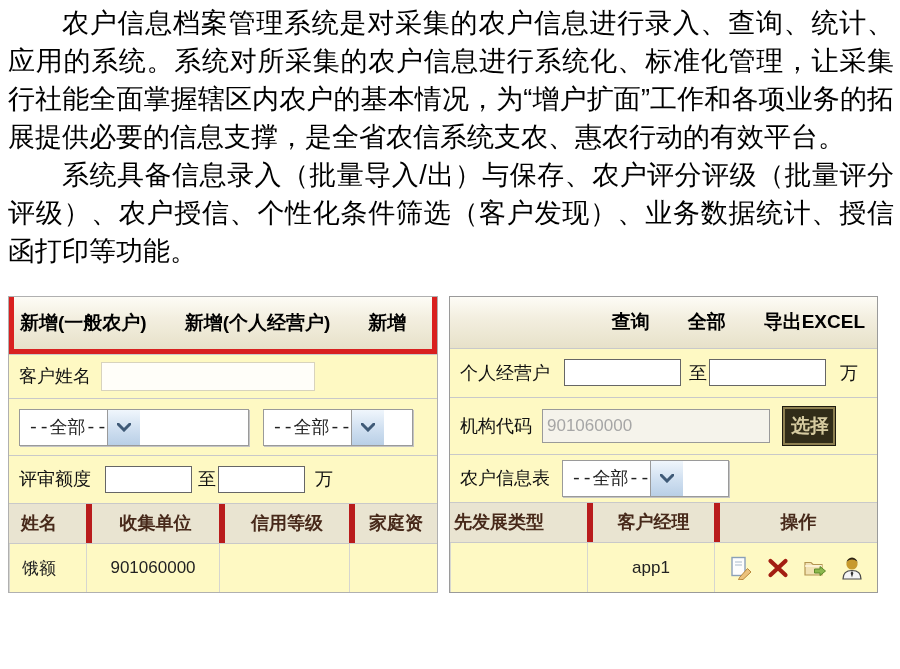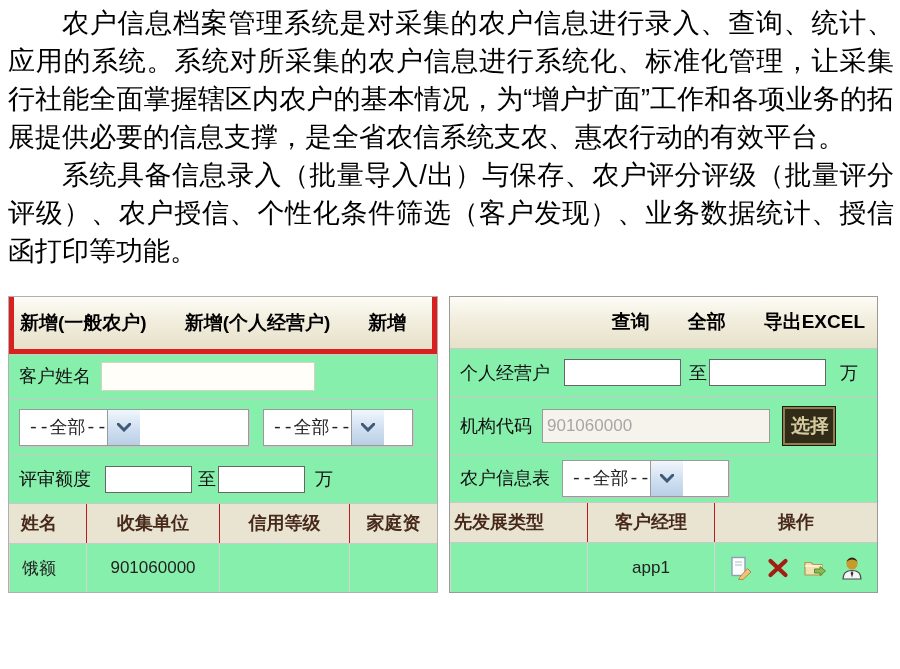--- a/index.html
+++ b/index.html
@@ -11,21 +11,21 @@
          font-weight:normal;font-size:27px;line-height:38px;text-align:justify;}
   .intro p{margin:0;text-indent:2em;}
 
   
   .panel{position:absolute;top:296px;height:297px;background:#fff;
          border:1px solid #9a9a9a;box-sizing:border-box;display:flex;flex-direction:column;}
   .panel-left{left:8px;width:430px;border-color:#b0b0b0;}
   .panel-right{left:449px;width:429px;}
 
   .row{box-sizing:border-box;border-top:1px solid #c9c9c9;display:flex;align-items:center;
-       background:#86efac;overflow:hidden;white-space:nowrap;}
+       background:#fef9c3;overflow:hidden;white-space:nowrap;}
   .row:first-child{border-top:none;}
 
   
   .toolbar{background:linear-gradient(#fdfcf6 0%,#f3efe0 40%,#e7e1c9 100%);
            font-weight:bold;font-size:19px;color:#000;}
   .toolbar .tbtn{cursor:pointer;}
   .tb-left{height:57px;border:5px solid #d9201f;gap:38px;padding-left:6px;}
   .tb-right{height:51px;justify-content:flex-end;gap:38px;padding-right:12px;}
 
   .lbl{font-size:18px;color:#111;}
@@ -48,21 +48,21 @@
   
   .btn-dark{box-sizing:border-box;height:40px;min-width:54px;margin-left:12px;
             background:#312c18;color:#d6cba0;font-size:19px;font-weight:bold;
             border:1px solid #1d1a0e;box-shadow:inset 0 0 0 2px #8d7f50;
             display:flex;align-items:center;justify-content:center;cursor:pointer;
             font-family:inherit;padding-left:8px;}
 
   
   .thead{background:#e9e4d1;font-weight:bold;font-size:18px;color:#47291a;}
   .tcell{box-sizing:border-box;height:100%;display:flex;align-items:center;
-         border-left:1px solid #b91c1c;overflow:hidden;}
+         border-left:6px solid #b91c1c;overflow:hidden;}
   .tcell:first-child{border-left:none;}
   .trow .tcell{border-left:1px solid #d6d6d0;font-size:17px;color:#222;font-weight:normal;}
   .c-center{justify-content:center;}
   .c-left{padding-left:12px;}
 
   .icons{display:flex;gap:13px;align-items:center;justify-content:center;width:100%;}
   .aicon{width:24px;height:24px;display:inline-block;cursor:pointer;}
 </style>
 </head>
 <body>

